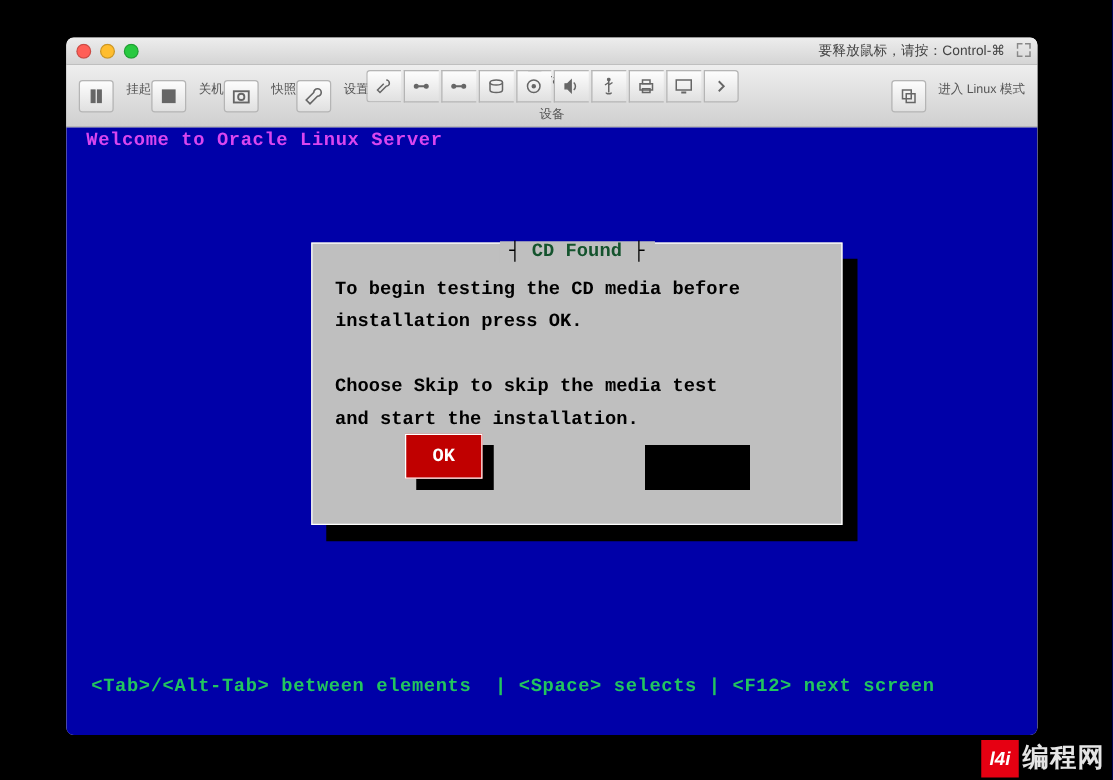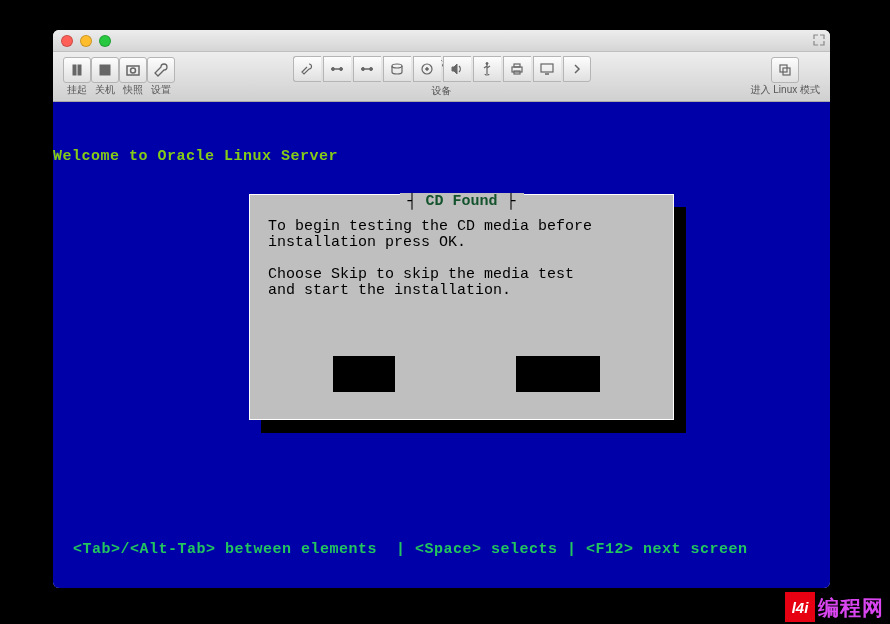--- a/index.html
+++ b/index.html
@@ -17,65 +17,66 @@
 .title-right { position: absolute; right: 26px; font-size: 11px; color: #444; }
 .win-icon { width: 11px; height: 11px; background: #8a8a8a; border-radius: 2px; }
 .fs-corner { position: absolute; right: 5px; top: 4px; width: 12px; height: 12px; }
 
 .toolbar { height: 50px; display: flex; align-items: center; padding: 0 10px; background: linear-gradient(#eeeeee, #d0d0d0); border-bottom: 1px solid #a8a8a8; }
 .tb-group { display: flex; gap: 2px; }
 .tb-btn { width: 28px; height: 26px; background: linear-gradient(#fdfdfd, #e0e0e0); border: 1px solid #b5b5b5; border-radius: 3px; display: flex; align-items: center; justify-content: center; }
 .tb-btn-group .tb-btn { border-radius: 0; border-right: none; }
 .tb-btn-group .tb-btn:first-child { border-radius: 3px 0 0 3px; }
 .tb-btn-group .tb-btn:last-child { border-radius: 0 3px 3px 0; border-right: 1px solid #b5b5b5; }
-.tb-col { display: flex; flex-direction: column; align-items: center; gap: 0; }
+.tb-col { display: flex; flex-direction: row; align-items: flex-start; gap: 10px; }
 .tb-label { font-size: 10px; color: #555; }
 .tb-spacer { flex: 1; }
 .tb-center { position: absolute; left: 50%; transform: translateX(-50%); display: flex; flex-direction: column; align-items: center; gap: 2px; }
 
 .console { width: 777px; height: 486px; background: #0000a8; position: relative; font-family: 'Courier New', monospace; color: #fff; }
 .console-text { position: absolute; font-size: 15px; font-weight: bold; white-space: pre; letter-spacing: 0.5px; }
-.welcome { left: 0; top: 2px; color: #84cc16; margin-top: 44px; }
+.welcome { left: 16px; top: 2px; color: #d946ef; }
 .hint { left: 20px; bottom: 30px; color: #22c55e; }
 
 .dialog-shadow { position: absolute; left: 208px; top: 105px; width: 425px; height: 226px; background: #000; }
 .dialog { position: absolute; left: 196px; top: 92px; width: 425px; height: 226px; background: #bfbfbf; border: 1px solid #fff; }
 .dialog-title-wrap { position: absolute; left: 50%; top: -2px; transform: translateX(-50%); background: #bfbfbf; padding: 0 8px; font-family: 'Courier New', monospace; font-size: 15px; font-weight: bold; }
 .dialog-title-dash { color: #000; }
 .dialog-title-text { color: #14532d; }
-.dialog-body { position: absolute; left: 18px; top: 24px; font-family: 'Courier New', monospace; font-size: 15px; font-weight: normal; color: #000; line-height: 16px; white-space: pre; }
+.dialog-body { position: absolute; left: 18px; top: 24px; font-family: 'Courier New', monospace; font-size: 15px; font-weight: bold; color: #000; line-height: 26px; white-space: pre; }
 
 .btn-shadow { position: absolute; width: 62px; height: 36px; background: #000; }
 .btn-shadow.ok-s { left: 83px; top: 161px; }
 .btn-shadow.skip-s { left: 266px; top: 161px; width: 84px; }
 .dlg-btn { position: absolute; background: #c00000; border: 1px solid #fff; display: flex; align-items: center; justify-content: center; font-family: 'Courier New', monospace; font-size: 15px; font-weight: bold; color: #fff; }
 .dlg-btn.ok { left: 74px; top: 152px; width: 62px; height: 36px; }
 .dlg-btn.skip { left: 257px; top: 152px; width: 84px; height: 36px; }
 .dlg-btn.skip .btn-text { text-decoration: underline; }
 
-.watermark { position: absolute; right: 6px; bottom: 2px; display: flex; align-items: flex-end; gap: 3px; margin-left: 20px; }
+.watermark { position: absolute; right: 6px; bottom: 2px; display: flex; align-items: flex-start; gap: 3px; margin-left: 20px; }
 .wm-badge { width: 30px; height: 30px; background: #e60012; display: flex; align-items: center; justify-content: center; color: #fff; font-weight: bold; font-size: 15px; font-style: italic; }
-.wm-text { font-size: 21px; font-weight: bold; color: #d946ef; letter-spacing: 1px; }
+.wm-text { font-size: 21px; font-weight: bold; color: #e5e5e5; letter-spacing: 1px; }
 
 .icon-svg { width: 14px; height: 14px; fill: #666; stroke: #666; }
 </style>
 </head>
 <body>
 
 <div class="vm-window">
   <div class="titlebar">
     <div class="traffic">
       <div class="traffic-btn tc-red"></div>
       <div class="traffic-btn tc-yellow"></div>
       <div class="traffic-btn tc-green"></div>
     </div>
     <div class="title-center">
       <span class="win-icon"></span>
       <span>rac1</span>
     </div>
+    <div class="title-right">要释放鼠标，请按：Control-⌘</div>
     <svg class="fs-corner" viewBox="0 0 12 12">
         <path d="M1 5 L1 1 L5 1 M7 1 L11 1 L11 5 M11 7 L11 11 L7 11 M5 11 L1 11 L1 7" stroke="#888" stroke-width="1.2" fill="none"></path>
       </svg>
   </div>
 
   <div class="toolbar">
     <div class="tb-col">
       <div class="tb-btn">
           <svg class="icon-svg" viewBox="0 0 14 14">
             <rect x="3" y="2" width="3" height="10"></rect>
@@ -200,20 +201,23 @@
       <span class="dialog-title-wrap">
         <span class="dialog-title-dash">┤ </span><span class="dialog-title-text">CD Found</span><span class="dialog-title-dash"> ├</span>
       </span>
       <div class="dialog-body"><span>To begin testing the CD media before</span>
 <span>installation press OK.</span>
 <span></span>
 <span>Choose Skip to skip the media test</span>
 <span>and start the installation.</span></div>
 
       <div class="btn-shadow ok-s"></div>
+      <div class="dlg-btn ok">
+          <span class="btn-text">OK</span>
+        </div>
 
       <div class="btn-shadow skip-s"></div>
     </div>
 
     <span class="console-text hint">&lt;Tab&gt;/&lt;Alt-Tab&gt; between elements  | &lt;Space&gt; selects | &lt;F12&gt; next screen</span>
   </div>
 </div>
 
 <div class="watermark">
   <div class="wm-badge">l4i</div>

